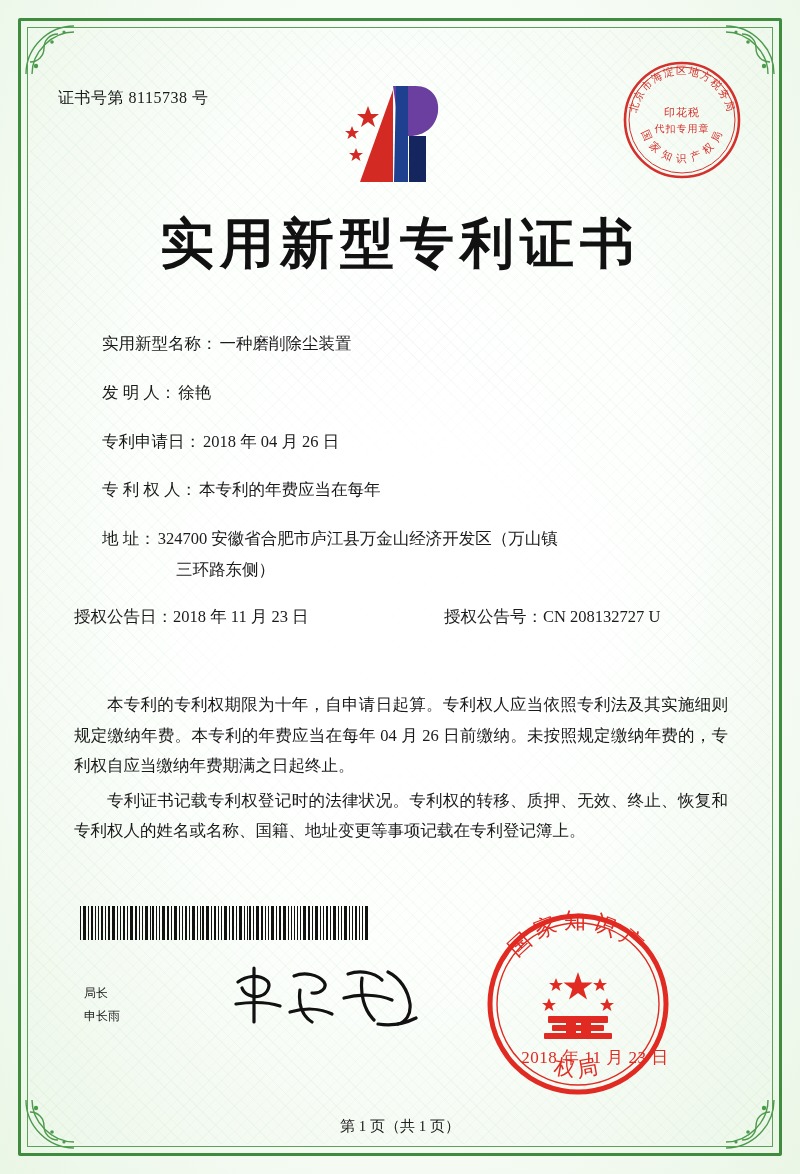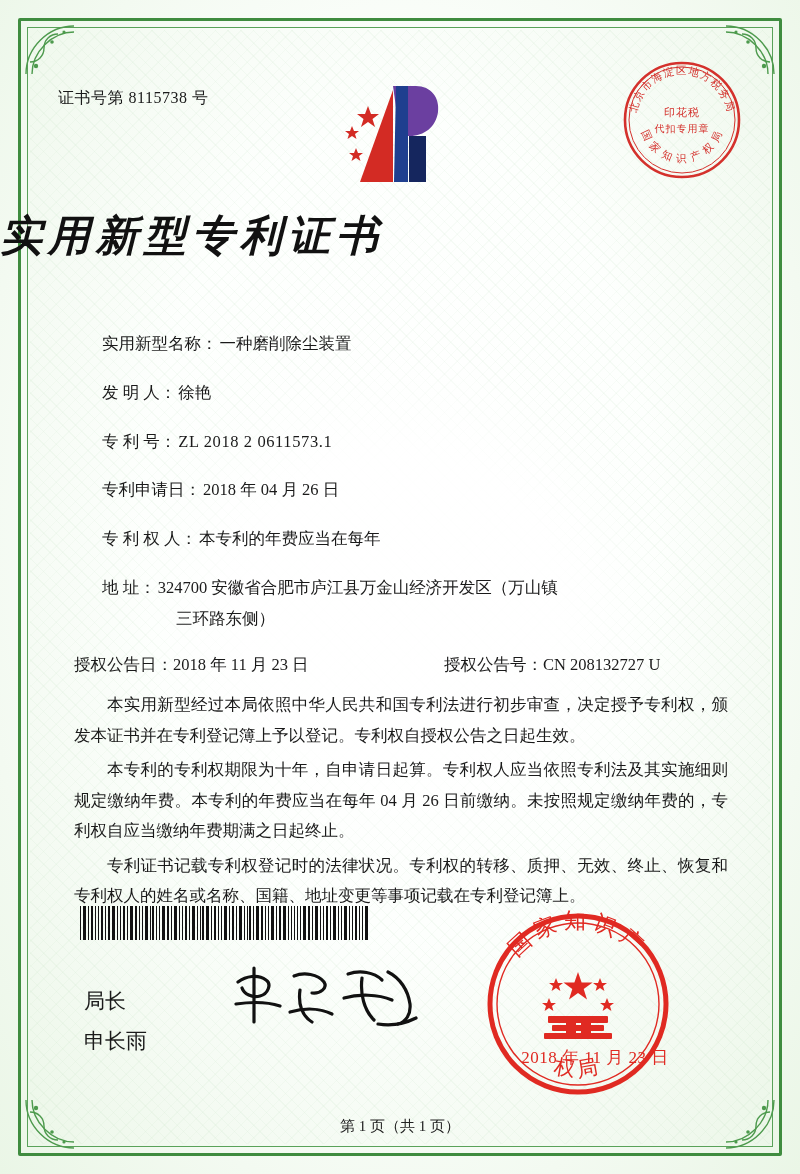--- a/index.html
+++ b/index.html
@@ -94,26 +94,26 @@
     width: 124px;
     height: 124px;
     color: #d4312c;
   }
   .seal-tax svg { width:100%; height:100%; display:block; }
 
   .doc-title {
     position: absolute;
     top: 208px;
     left: 0; right: 0;
+    text-align: center;
     font-family: "DejaVu Serif", "Liberation Serif", serif;
-    font-size: 42px;
+    font-size: 54px;
     font-weight: bold;
     letter-spacing: 6px;
     color: #111;
-    font-style: italic;
   }
 
   
   .fields {
     position: absolute;
     left: 74px;
     top: 332px;
     right: 74px;
     font-size: 16.5px;
     line-height: 1.5;
@@ -181,21 +181,21 @@
     display: block;
     background: #111;
     margin-right: 2px;
   }
 
   
   .sig-label {
     position: absolute;
     left: 84px;
     top: 982px;
-    font-size: 21px;
+    font-size: 12px;
     line-height: 1.9;
   }
   .sig-hand {
     position: absolute;
     left: 228px;
     top: 960px;
     width: 200px;
     height: 74px;
     color: #111;
   }
@@ -334,24 +334,20 @@
     <div class="field-row">
       <span class="field-label">实用新型名称：</span>
       <span class="field-value">一种磨削除尘装置</span>
     </div>
 
     <div class="field-row">
       <span class="field-label">发  明  人：</span>
       <span class="field-value">徐艳</span>
     </div>
 
-    <div class="field-row">
-      <span class="field-label">专  利  号：</span>
-      <span class="field-value mono-ish">ZL 2018 2 0611573.1</span>
-    </div>
 
     <div class="field-row">
       <span class="field-label">专利申请日：</span>
       <span class="field-value">2018 年 04 月 26 日</span>
     </div>
 
     <div class="field-row">
       <span class="field-label">专 利 权 人：</span>
       <span class="field-value">本专利的年费应当在每年</span>
     </div>
@@ -366,21 +362,20 @@
       <span class="col-a">
         <span>授权公告日：</span><span>2018 年 11 月 23 日</span>
       </span>
       <span class="col-b">
         <span>授权公告号：</span><span>CN 208132727 U</span>
       </span>
     </div>
   </div>
 
   <div class="body-text">
-    <p>本实用新型经过本局依照中华人民共和国专利法进行初步审查，决定授予专利权，颁发本证书并在专利登记簿上予以登记。专利权自授权公告之日起生效。</p>
     <p>本专利的专利权期限为十年，自申请日起算。专利权人应当依照专利法及其实施细则规定缴纳年费。本专利的年费应当在每年 04 月 26 日前缴纳。未按照规定缴纳年费的，专利权自应当缴纳年费期满之日起终止。</p>
     <p>专利证书记载专利权登记时的法律状况。专利权的转移、质押、无效、终止、恢复和专利权人的姓名或名称、国籍、地址变更等事项记载在专利登记簿上。</p>
   </div>
 
   <div class="barcode" id="barcode">
       <i style="width: 1.7px;"></i>
       <i style="width: 5.1px;"></i>
       <i style="width: 1.7px;"></i>
       <i style="width: 3.4px;"></i>
       <i style="width: 1.7px;"></i>

